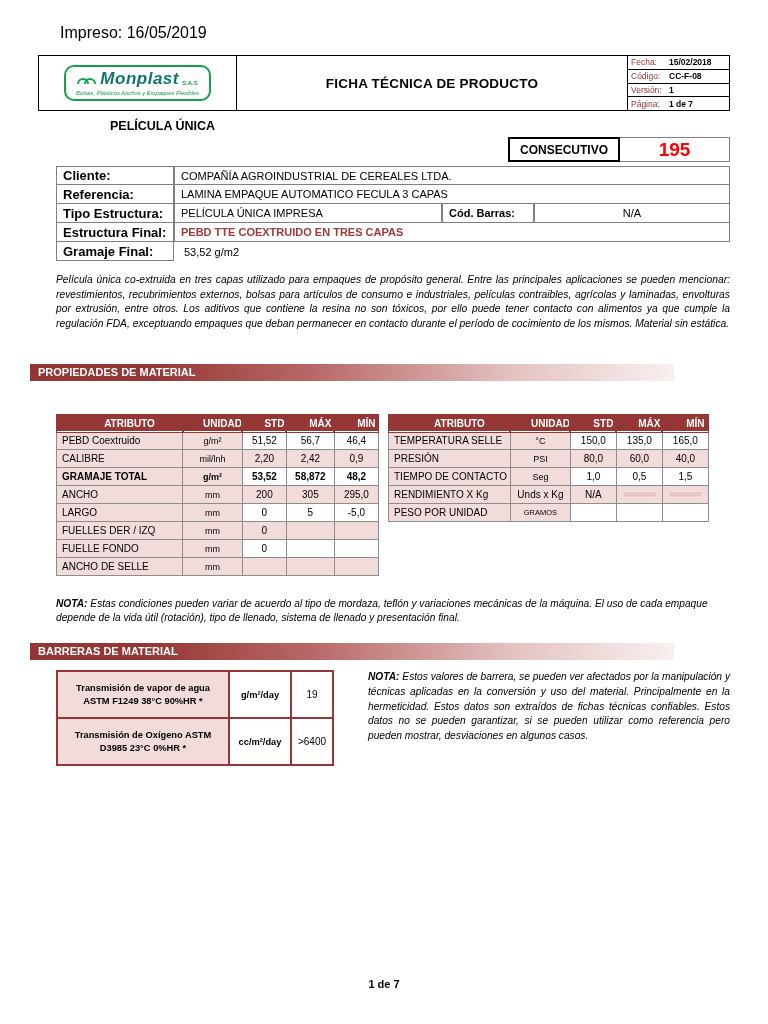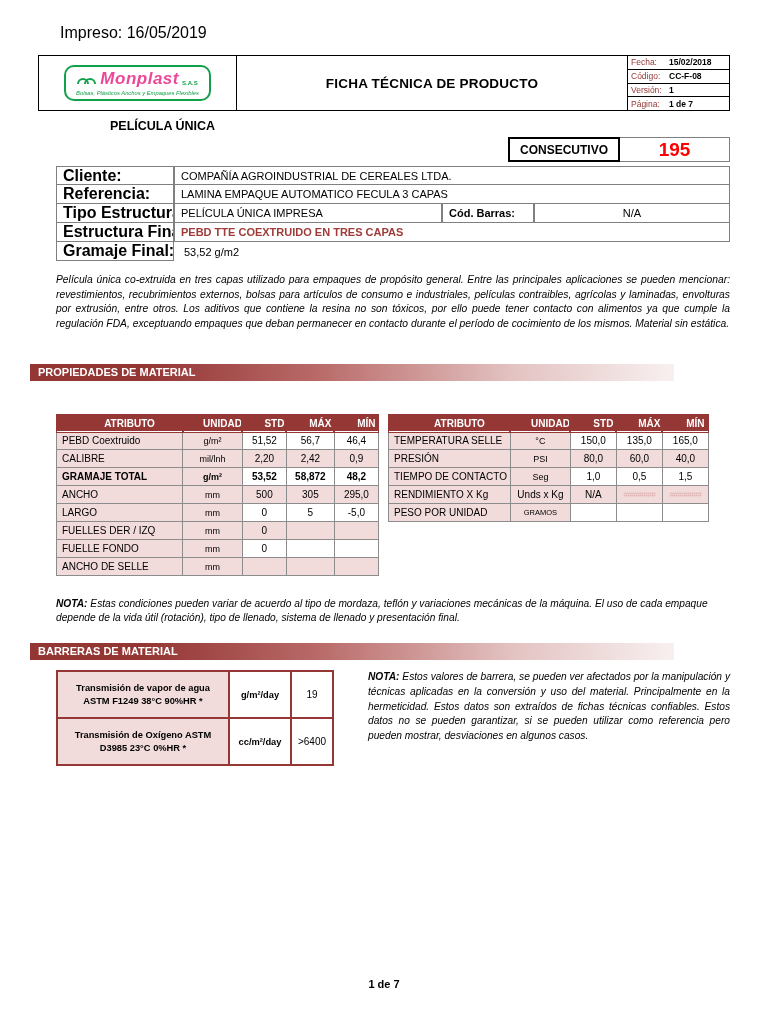--- a/index.html
+++ b/index.html
@@ -11,42 +11,42 @@
     color: #000;
     overflow: hidden;
   }
   .impreso { position:absolute; top:24px; left:28px; font-size:16px;margin-left:32px; }
 
   
   .header-box { position:absolute; top:55px; left:38px; width:692px; height:56px; border:1px solid #000; display:flex; background:#fff; }
   .logo-cell { width:198px; border-right:1px solid #000; display:flex; align-items:center; justify-content:center; }
   .logo-frame { border:2px solid #12A14B; border-radius:10px; padding:2px 10px 3px; text-align:center; }
   .logo-line { display:flex; align-items:flex-end; justify-content:center; gap:3px; }
-  .logo-name { color:#ec4899; font-weight:bold; font-style:italic; font-size:17px; letter-spacing:.5px; }
+  .logo-name { color:#0f766e; font-weight:bold; font-style:italic; font-size:17px; letter-spacing:.5px; }
   .logo-suffix { color:#12A14B; font-size:6px; font-weight:bold; padding-bottom:3px; }
   .logo-tagline { color:#12A14B; font-size:5.8px; font-style:italic; margin-top:1px; white-space:nowrap; }
   .title-cell { flex:1; display:flex; align-items:center; justify-content:center; font-weight:bold; font-size:13.5px; letter-spacing:.2px; }
   .meta-cell { width:102px; border-left:1px solid #000; display:flex; flex-direction:column; }
   .meta-row { flex:1; display:flex; align-items:center; border-bottom:1px solid #000; font-size:8.5px; }
   .meta-row:last-child { border-bottom:none; }
   .meta-label { color:#953735; width:41px; padding-left:3px; }
   .meta-value { font-weight:bold; }
 
   .subtitle { position:absolute; top:119px; left:110px; font-weight:bold; font-size:12.5px; }
 
   .consecutivo { position:absolute; top:137px; left:508px; width:222px; height:25px; display:flex; }
   .consec-label { border:2px solid #000; font-weight:bold; font-size:12px; display:flex; align-items:center; padding:0 10px; background:#fff; }
   .consec-value { flex:1; border:1px solid #7f7f7f; border-left:none; color:#FF0000; font-weight:bold; font-size:19px; display:flex; align-items:center; justify-content:center; }
 
   
   .info-table { position:absolute; top:166px; left:56px; width:674px; font-size:11px; }
   .info-row { display:flex; height:19px; }
   .icell { border:1px solid #808080; border-top:none; display:flex; align-items:center; padding:0 6px; overflow:hidden; white-space:nowrap; }
   .info-row:first-child .icell { border-top:1px solid #808080; }
-  .ilabel { width:118px; font-weight:bold; font-size:16px; }
+  .ilabel { width:118px; font-weight:bold; font-size:13px; }
   .grow { flex:1; }
   .center { justify-content:center; }
   .maroon-bold { color:#9E3A38; font-weight:bold; }
   .noborder { border:none; padding-left:10px; }
 
   .description { position:absolute; top:273px; left:56px; width:674px; font-size:10.3px; font-style:italic; text-align:justify; line-height:1.42; }
 
   
   .section-bar { position:absolute; left:30px; width:644px; height:17px; line-height:17px; padding-left:8px;
     color:#fff; font-weight:bold; font-size:11px;
@@ -194,21 +194,21 @@
     <tr class="boldrow">
       <td class="attr">GRAMAJE TOTAL</td>
       <td class="unit">g/m²</td>
       <td class="val">53,52</td>
       <td class="val">58,872</td>
       <td class="val">48,2</td>
     </tr>
     <tr class="pink">
       <td class="attr">ANCHO</td>
       <td class="unit">mm</td>
-      <td class="val">500</td>
+      <td class="val">200</td>
       <td class="val">305</td>
       <td class="val">295,0</td>
     </tr>
     <tr>
       <td class="attr">LARGO</td>
       <td class="unit">mm</td>
       <td class="val">0</td>
       <td class="val">5</td>
       <td class="val">-5,0</td>
     </tr>

